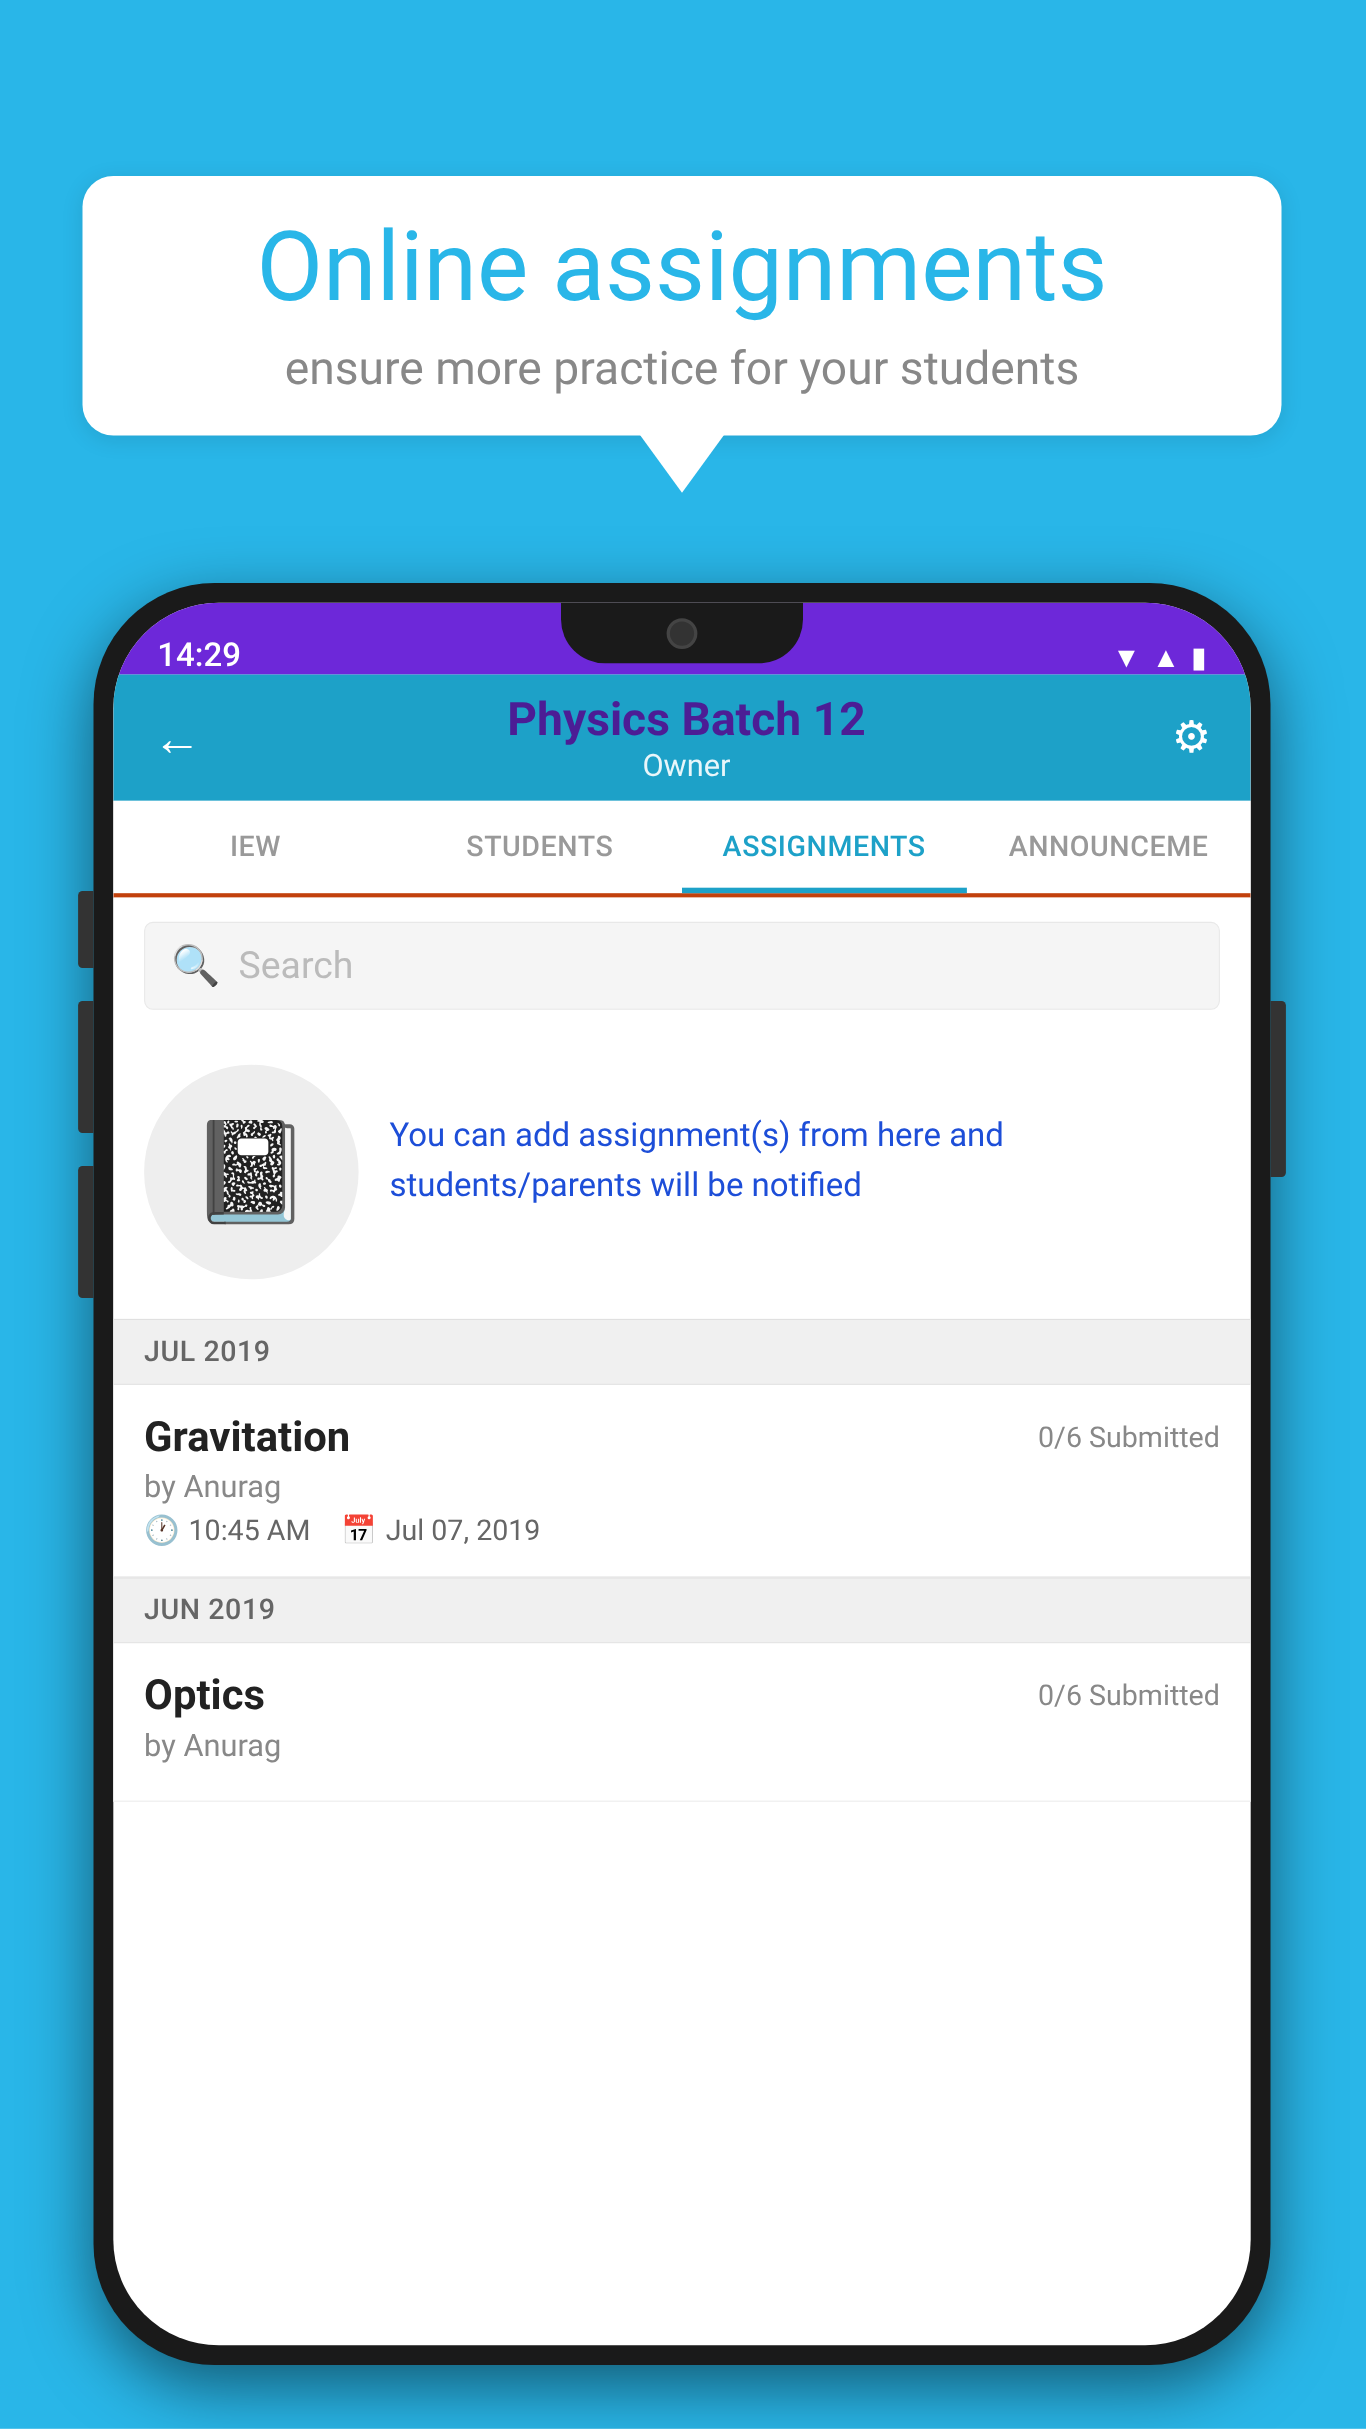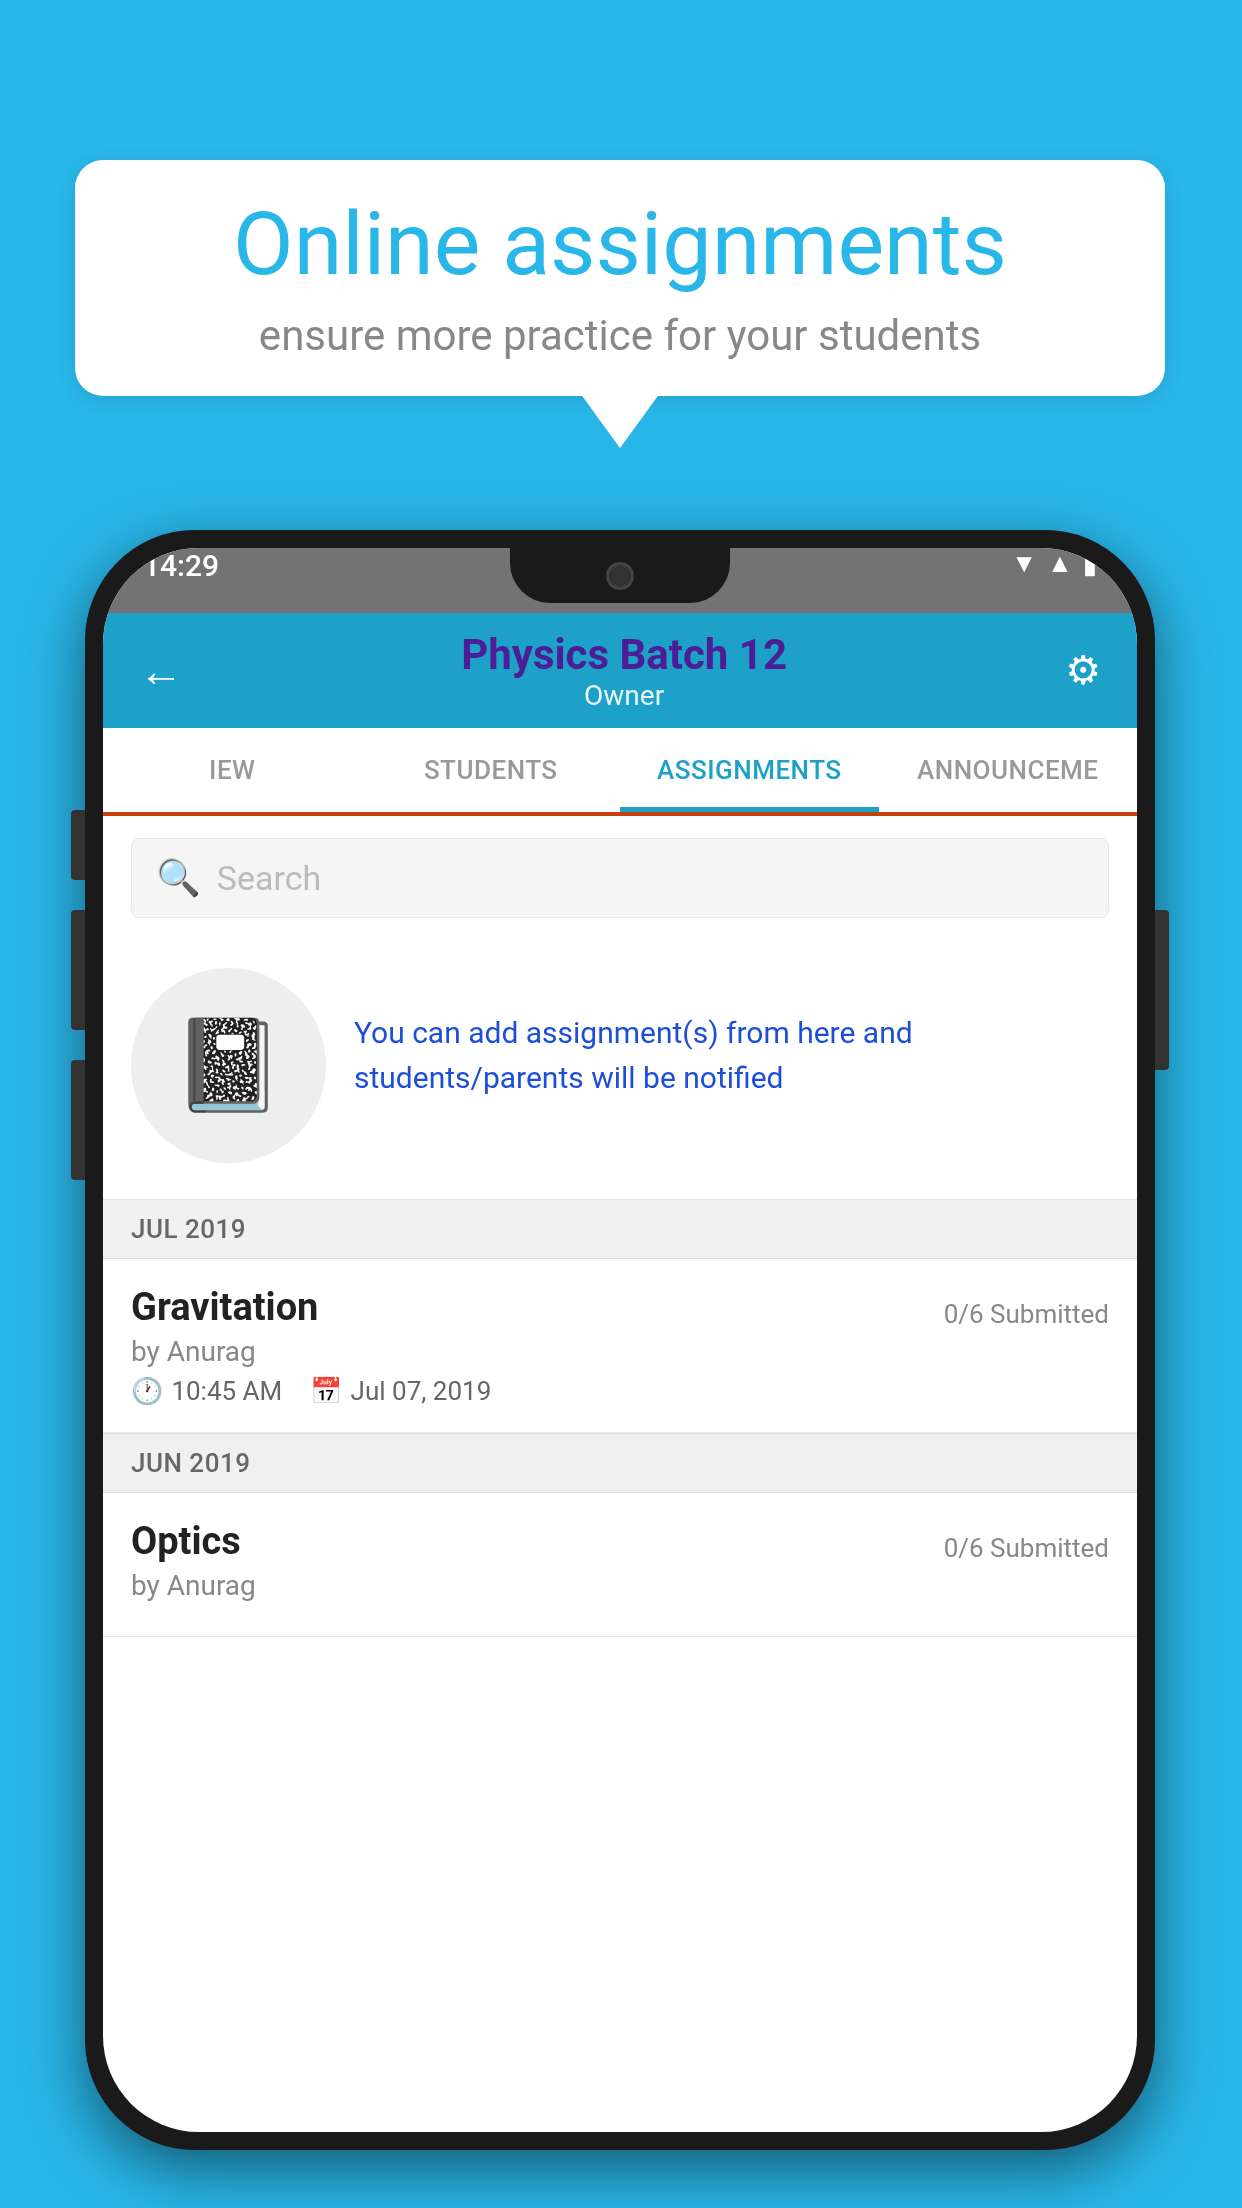--- a/index.html
+++ b/index.html
@@ -106,24 +106,24 @@
       transform: translateX(-50%);
       width: 28px;
       height: 28px;
       background: #333;
       border-radius: 50%;
       border: 3px solid #444;
     }
 
     
     .status-bar {
-      background: #737373;
+      background: #6d28d9;
       height: 65px;
       display: flex;
-      align-items: flex-start;
+      align-items: flex-end;
       justify-content: space-between;
       padding: 0 40px;
       position: relative;
       z-index: 10;
     }
 
     .status-time {
       color: white;
       font-size: 30px;
       font-weight: 500;
@@ -303,21 +303,21 @@
     
     .assignment-item {
       padding: 26px 28px;
       border-bottom: 1px solid #e8e8e8;
       background: white;
     }
 
     .assignment-row1 {
       display: flex;
       justify-content: space-between;
-      align-items: flex-end;
+      align-items: center;
       margin-bottom: 6px;
     }
 
     .assignment-title {
       font-size: 38px;
       font-weight: 700;
       color: #222;
     }
 
     .assignment-submitted {

